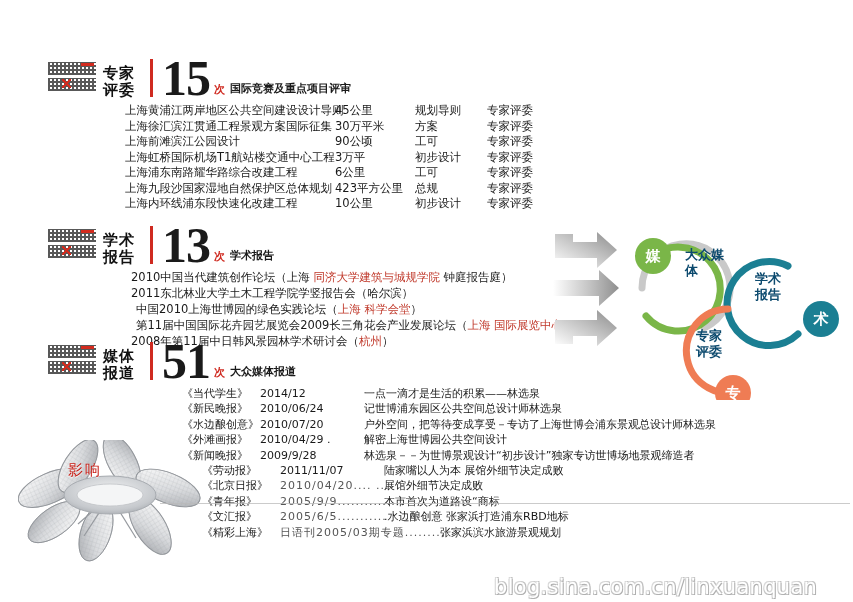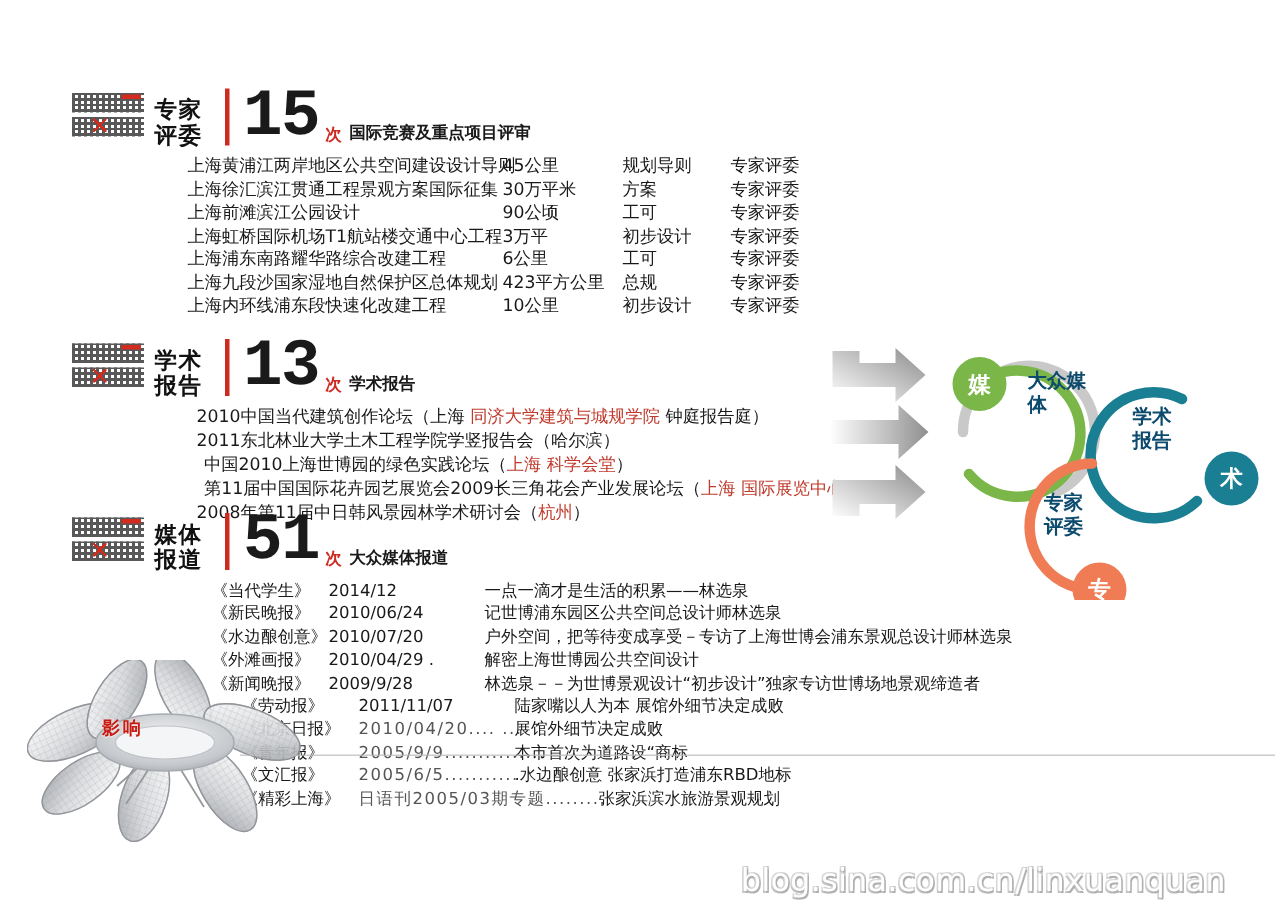--- a/index.html
+++ b/index.html
@@ -36,58 +36,58 @@
     background:
       linear-gradient(45deg,transparent 44%,#d32b1e 44% 56%,transparent 56%),
       linear-gradient(-45deg,transparent 44%,#d32b1e 44% 56%,transparent 56%);
   }
   .sec-cnlabel{
     font-size:15px;font-weight:bold;color:#111;line-height:17px;
     letter-spacing:1px;width:38px;
   }
   .sec-bar{width:3px;height:38px;background:#cf2a20;margin:0 9px 2px 9px;align-self:flex-end;}
   .sec-num{
-    font-size:44px;font-weight:bold;color:#1a1a1a;line-height:42px;
-    letter-spacing:-1px;font-family:Liberation Mono, monospace;
+    font-size:50px;font-weight:bold;color:#1a1a1a;line-height:42px;
+    letter-spacing:-1px;font-family:Liberation Serif, serif;
   }
   .sec-ci{font-size:11px;color:#cf2a20;font-weight:bold;margin:0 5px 2px 4px;align-self:flex-end;}
   .sec-desc{font-size:11px;color:#1a1a1a;font-weight:bold;margin-bottom:3px;align-self:flex-end;}
 
   
   .rows{margin-top:3px;}
   .row{display:flex;font-size:11.5px;color:#191919;line-height:15.5px;white-space:nowrap;}
   .c-name{width:210px;}
   .c-size{width:80px;}
   .c-type{width:72px;}
   .c-role{width:70px;}
 
   .lines .line{font-size:11.5px;color:#191919;line-height:16px;white-space:nowrap;}
   .red{color:#c0392b;}
 
-  .media .mrow{display:flex;font-size:11px;color:#191919;line-height:15.4px;white-space:nowrap;}
+  .media .mrow{display:flex;font-size:11px;color:#191919;line-height:15.4px;white-space:nowrap;margin-left:41px;}
   .m-src{width:78px;}
   .m-date{width:104px;}
   .m-title{}
   .m-dot{letter-spacing:1px;color:#555;}
 
   
   .arrows{position:absolute;left:551px;top:228px;width:92px;height:122px;}
 
   
   .diagram{position:absolute;left:612px;top:224px;width:241px;height:176px;}
   .bubble{
     position:absolute;border-radius:50%;display:flex;align-items:center;
     justify-content:center;color:#fff;font-weight:bold;font-size:15px;
   }
   .dlabel{position:absolute;font-size:13px;font-weight:bold;color:#0c4a6e;line-height:16px;}
 
   
   .flower{position:absolute;left:18px;top:440px;width:190px;height:130px;}
   .ying{
-    position:absolute;left:68px;top:477px;font-size:12px;font-weight:bold;
+    position:absolute;left:68px;top:461px;font-size:15px;font-weight:normal;
     color:#c81a12;letter-spacing:2px;
     text-shadow:0 1px 1px rgba(255,255,255,.9);
   }
   .sep{position:absolute;left:160px;top:503px;width:690px;height:1px;
        background:#b9b9b9;opacity:.75;}
 
   
   .watermark{
     position:absolute;left:494px;top:575px;
     font-family:"DejaVu Sans","Liberation Sans",sans-serif;

